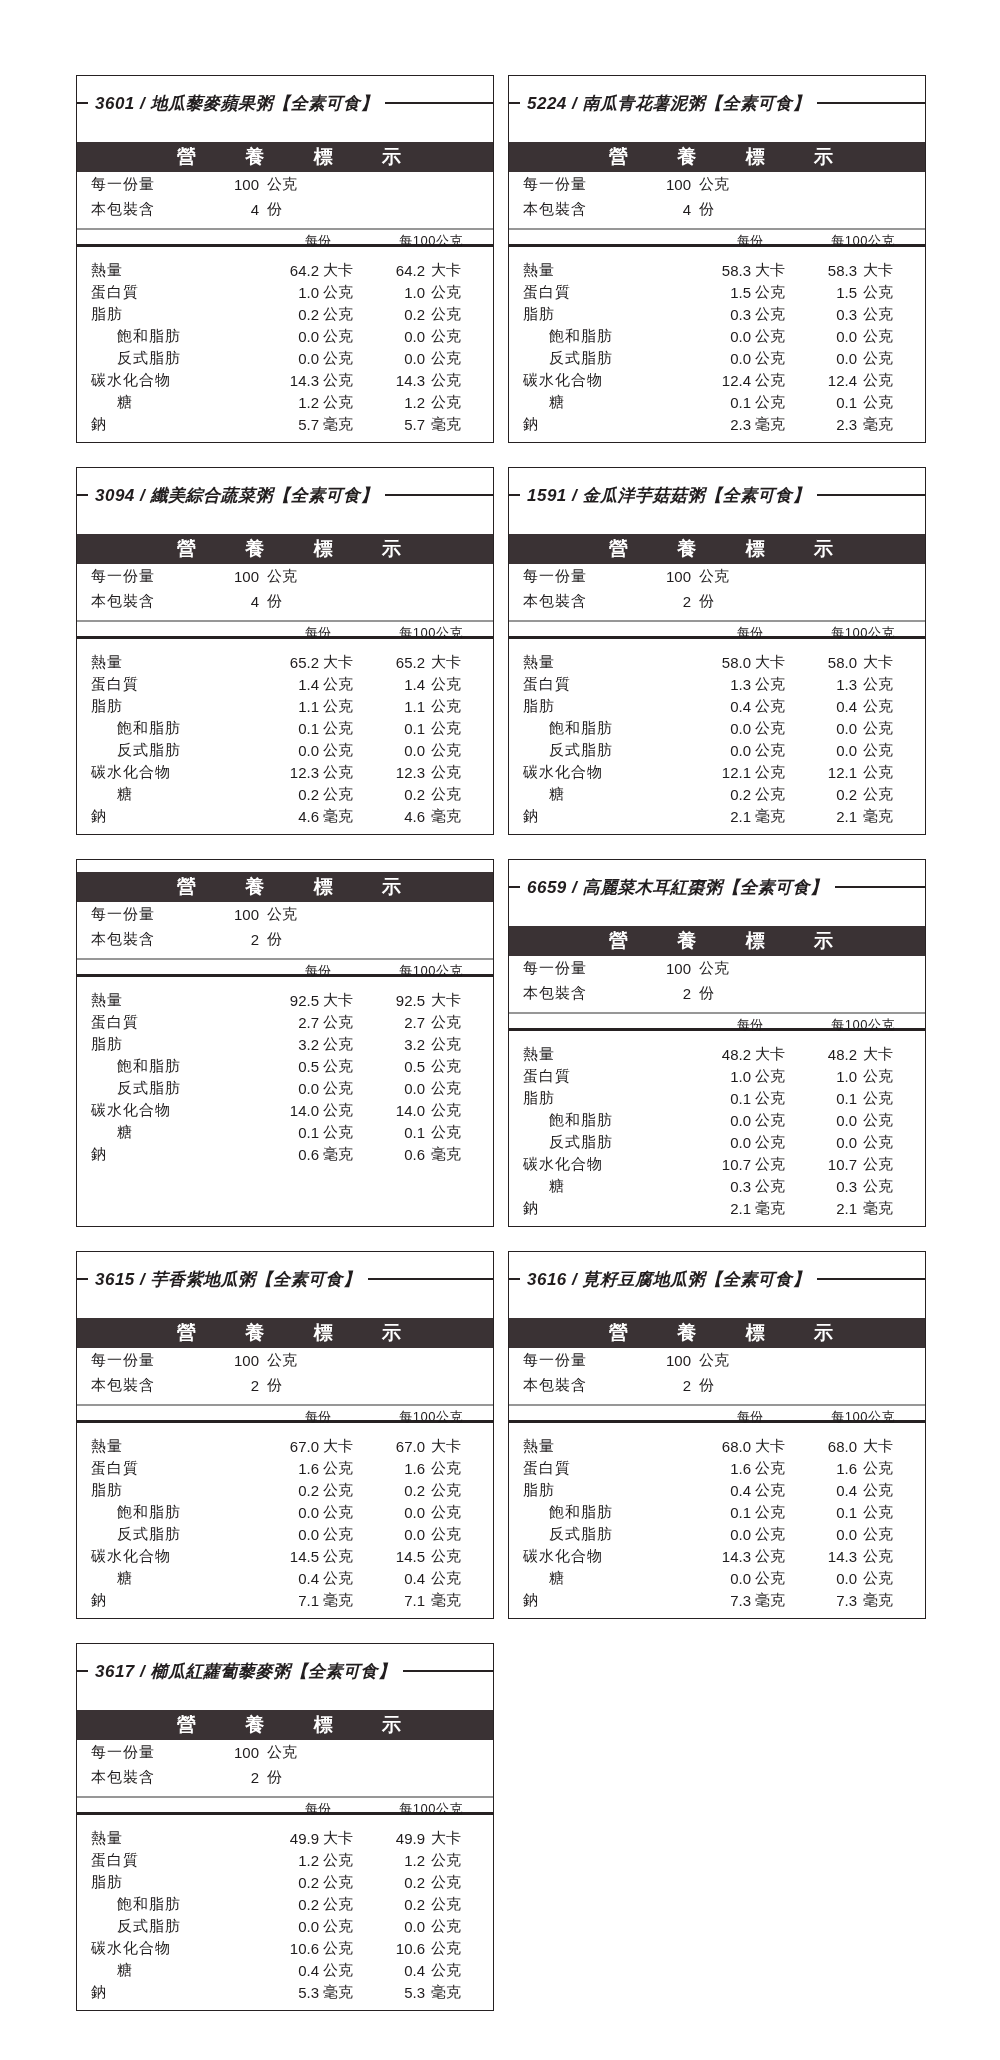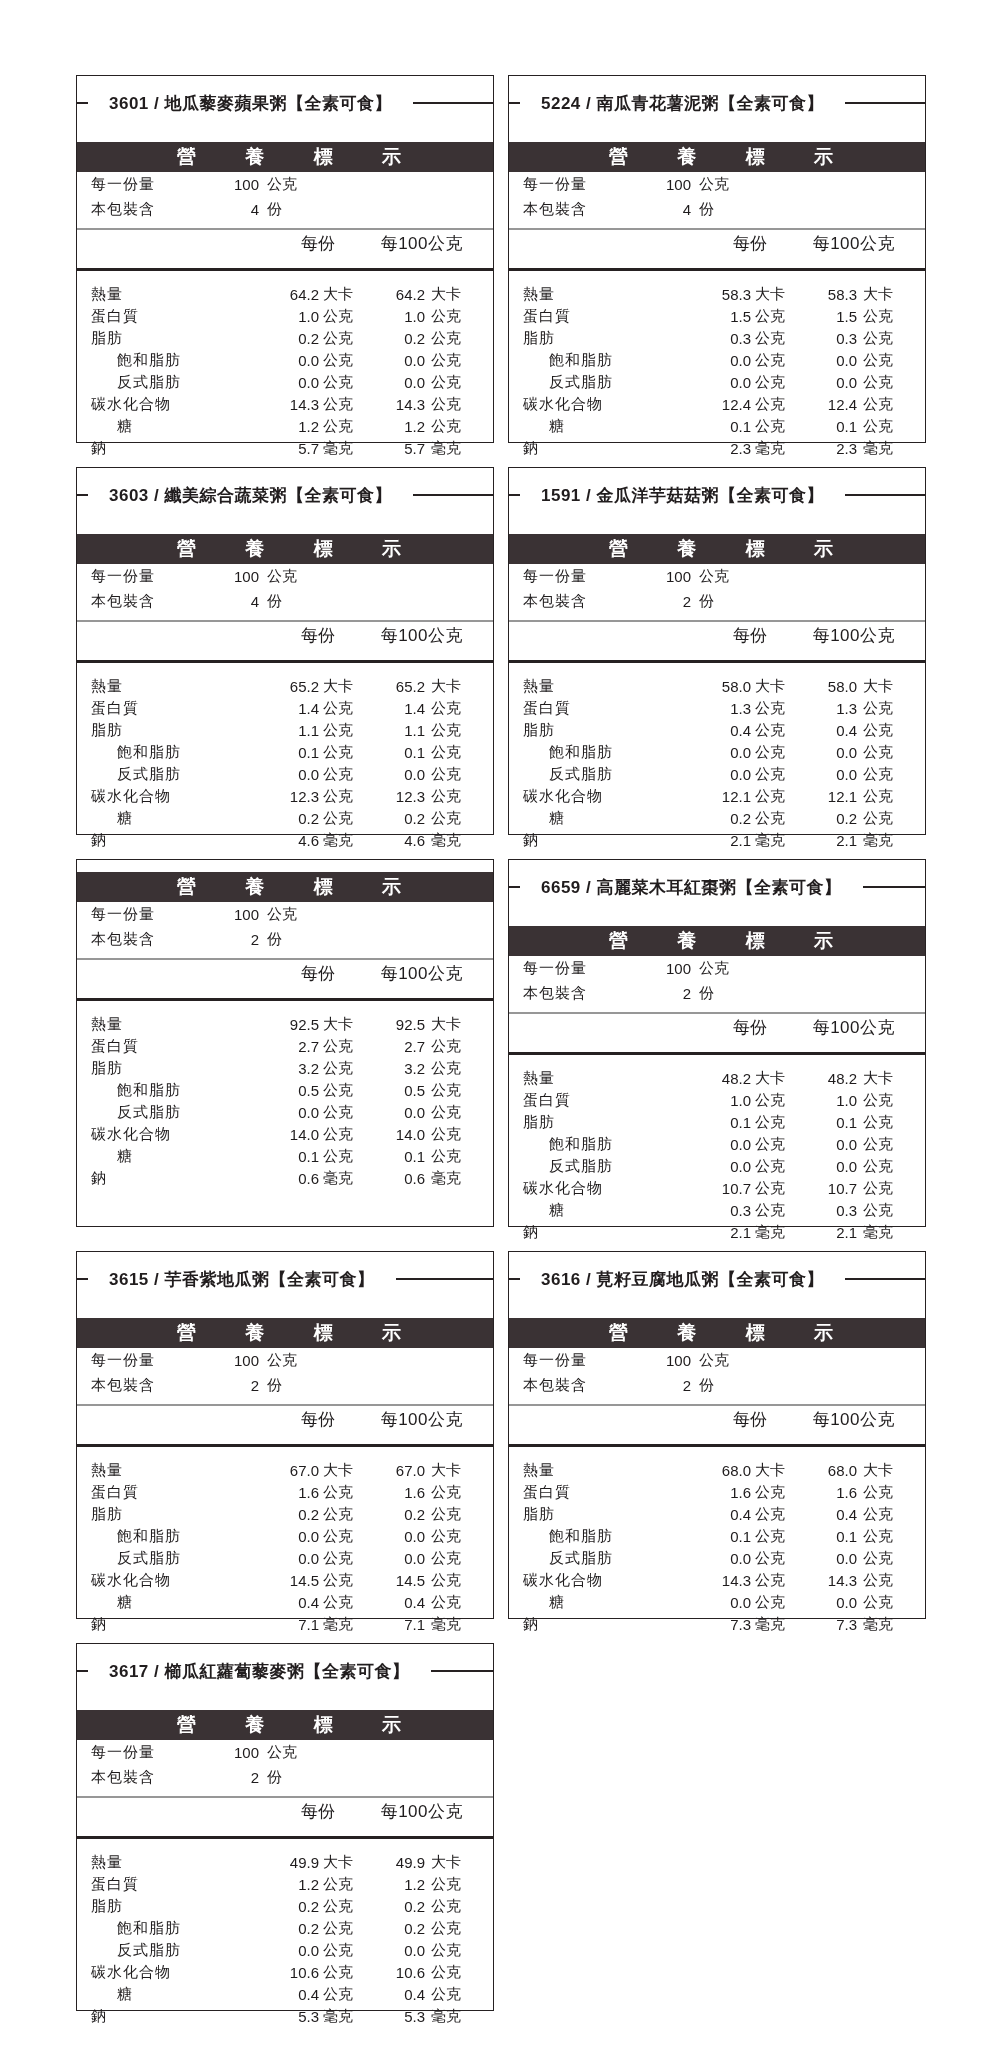--- a/index.html
+++ b/index.html
@@ -15,39 +15,39 @@
   .card{
     width:418px;height:368px;box-sizing:border-box;
     border:1.5px solid #262122;background:#ffffff;position:relative;
   }
   
   .title-row{height:54px;display:flex;align-items:center;}
   .tline{height:1.5px;background:#262122;flex:0 0 auto;}
   .tline.short{width:11px;}
   .tline.grow{flex:1 1 auto;}
   .title{
-    margin:14px;padding:0 7px;font-size:17px;font-weight:bold;
-    letter-spacing:0.5px;white-space:nowrap;color:#211d1e;
+    margin:0;padding:0 7px;font-size:17px;font-weight:bold;
+    letter-spacing:0.5px;white-space:nowrap;color:#211d1e;font-style:italic;
   }
   
   .bar{
     margin-top:12px;height:30px;background:#3a3234;color:#ffffff;
     display:flex;align-items:center;justify-content:space-between;
     padding:0 92px 0 100px;font-size:19px;font-weight:bold;line-height:30px;
   }
   
   .srow{height:25px;display:flex;align-items:center;font-size:15px;}
   .srow:first-of-type{margin-top:8px;}
   .srow .lbl{width:128px;padding-left:14px;letter-spacing:1px;}
   .srow .num{width:40px;text-align:right;}
   .srow .unit{margin-left:8px;}
   .divider{margin:0;}
   .divider.gray{margin-top:6px;height:2px;background:#979797;}
   .divider.dark{height:2.5px;background:#262122;}
-  .hrow{height:38px;position:relative;font-size:17px;}
+  .hrow{height:14px;position:relative;font-size:13px;}
   .hrow .h1{position:absolute;left:196px;width:90px;text-align:center;top:2px;}
   .hrow .h2{position:absolute;right:30px;top:2px;letter-spacing:0.5px;}
   
   .nrows{padding-top:13px;}
   .nrow{
     height:22px;display:grid;align-items:center;font-size:15px;
     grid-template-columns:128px 100px 44px 62px 46px;
     padding:0 14px;box-sizing:border-box;
   }
   .nrow .rlbl{letter-spacing:1px;white-space:nowrap;}
@@ -246,21 +246,21 @@
     <span class="u1">毫克</span>
     <span class="v">2.3</span>
     <span class="u2">毫克</span>
   </div>
 </div>
   </section>
 
   <section class="card">
     <div class="title-row">
       <span class="tline short"></span>
-      <h2 class="title">3603 / 纖美綜合蔬菜粥【全素可食】</h2>
+      <h2 class="title">3094 / 纖美綜合蔬菜粥【全素可食】</h2>
       <span class="tline grow"></span>
     </div>
     <div class="bar">
       <span>營</span>
       <span>養</span>
       <span>標</span>
       <span>示</span>
     </div>
     <div class="srow">
       <span class="lbl">每一份量</span>

